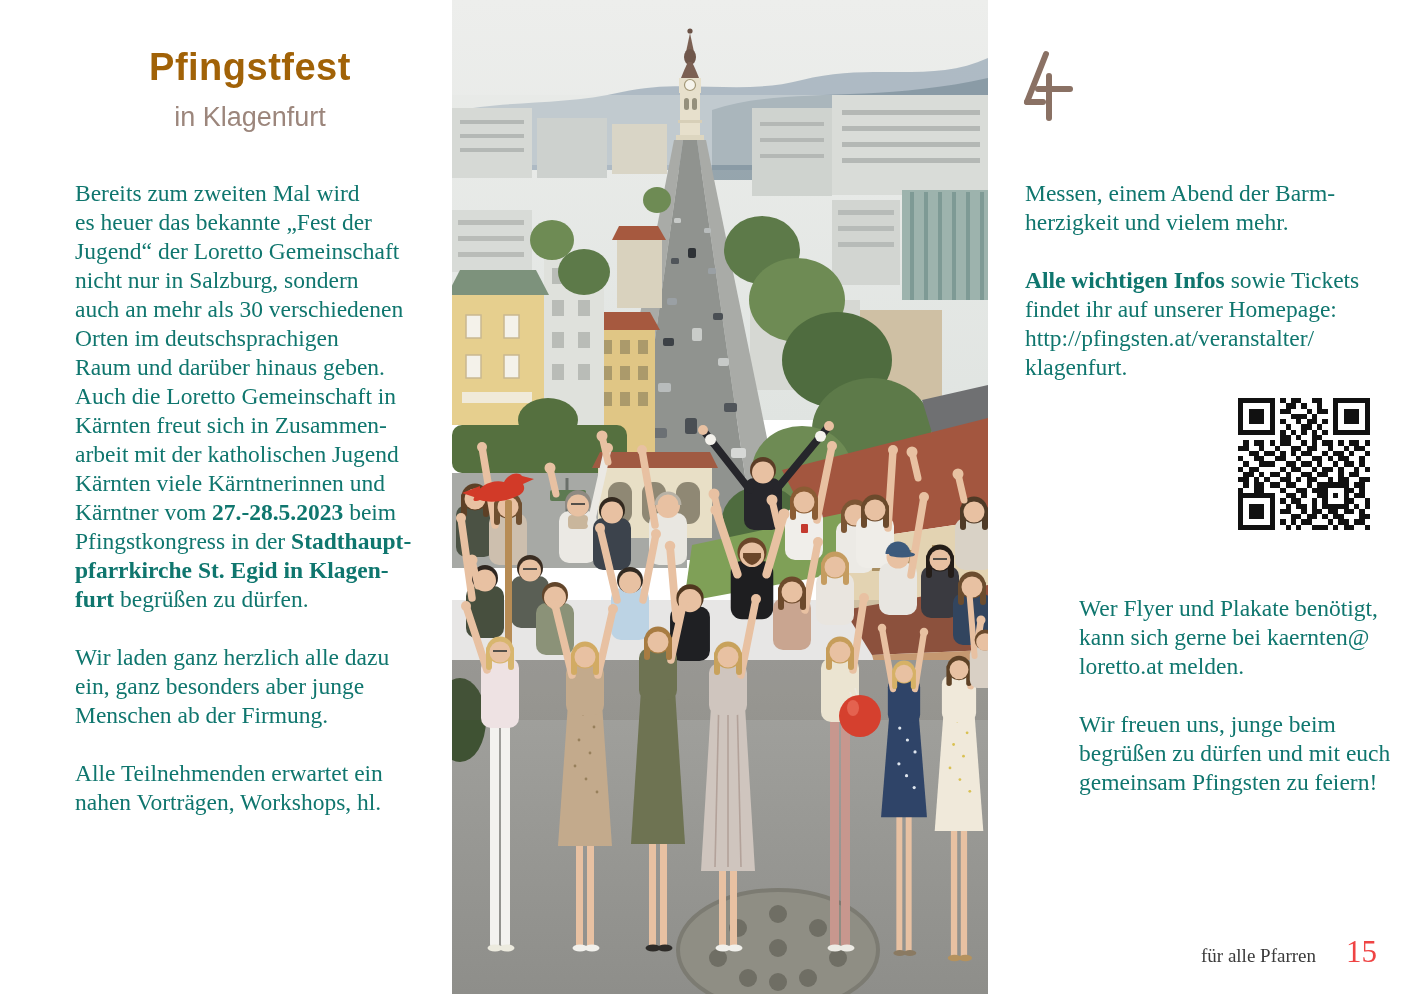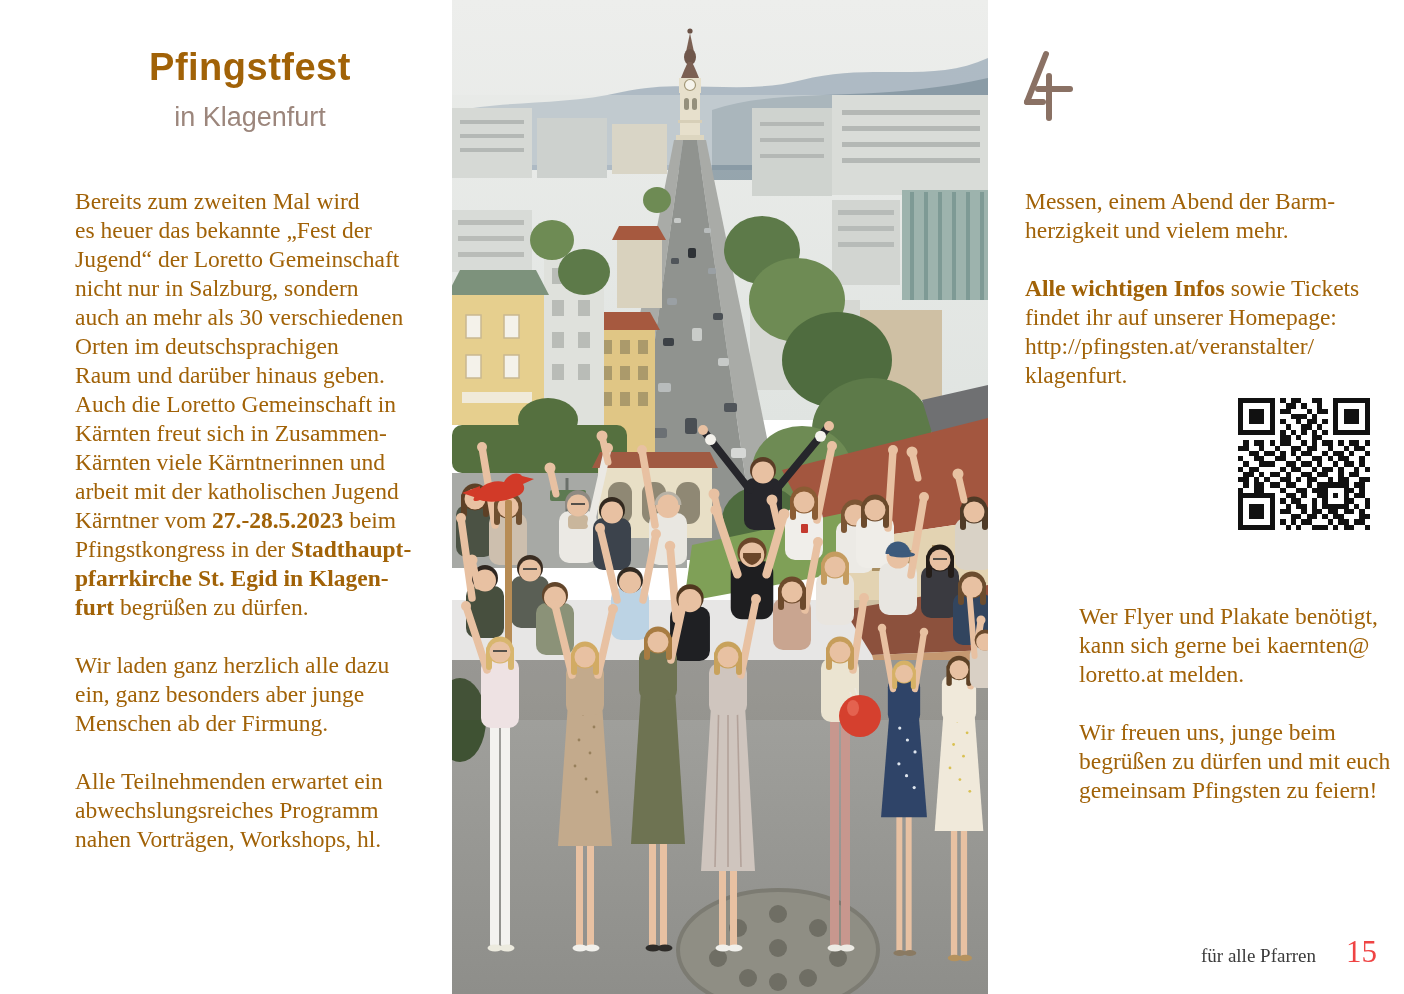--- a/index.html
+++ b/index.html
@@ -2,21 +2,21 @@
 <html><head>
 <meta charset="utf-8">
 <style>
   html,body{margin:0;padding:0;background:#fff;}
   .canvas{position:relative;width:1404px;height:994px;background:#ffffff;overflow:hidden;
           font-family:"Liberation Serif",serif;}
   .left-head{position:absolute;left:75px;top:46px;width:350px;text-align:center;
              font-family:"Liberation Sans",sans-serif;}
   .title{font-size:38px;font-weight:700;color:#a16207;margin:0;letter-spacing:.5px;}
   .subtitle{font-size:27px;font-weight:400;color:#9c867c;margin-top:13px;}
-  .body-text{font-size:23.5px;color:#a16207;margin-top:8px;}
+  .body-text{font-size:23.5px;color:#0f766e;}
   .line{white-space:nowrap;height:29px;line-height:29px;}
   .b{font-weight:700;}
   .para + .para{margin-top:29px;}
   .left-body{position:absolute;left:75px;top:179px;}
   .photo{position:absolute;left:452px;top:0;width:536px;height:994px;margin:0;}
   .glyph4{position:absolute;left:1022px;top:46px;width:60px;height:80px;}
   .r-text1{position:absolute;left:1025px;top:179px;}
   .qr-box{position:absolute;left:1238px;top:398px;width:132px;height:132px;}
   .qr-box svg{width:132px;height:132px;display:block;}
   .r-text2{position:absolute;left:1079px;top:594px;}
@@ -38,35 +38,34 @@
       <div class="para">
         <div class="line"><span>Bereits zum zweiten Mal wird</span></div>
         <div class="line"><span>es heuer das bekannte „Fest der</span></div>
         <div class="line"><span>Jugend“ der Loretto Gemeinschaft</span></div>
         <div class="line"><span>nicht nur in Salzburg, sondern</span></div>
         <div class="line"><span>auch an mehr als 30 verschiedenen</span></div>
         <div class="line"><span>Orten im deutschsprachigen</span></div>
         <div class="line"><span>Raum und darüber hinaus geben.</span></div>
         <div class="line"><span>Auch die Loretto Gemeinschaft in</span></div>
         <div class="line"><span>Kärnten freut sich in Zusammen-</span></div>
+        <div class="line"><span>arbeit mit der katholischen Jugend</span></div>
         <div class="line"><span>Kärnten viele Kärntnerinnen und</span></div>
-        <div class="line"><span>arbeit mit der katholischen Jugend</span></div>
         <div class="line"><span>Kärntner vom </span><span class="b">27.-28.5.2023</span><span> beim</span></div>
         <div class="line"><span>Pfingstkongress in der </span><span class="b">Stadthaupt-</span></div>
         <div class="line"><span class="b">pfarrkirche St. Egid in Klagen-</span></div>
         <div class="line"><span class="b">furt</span><span> begrüßen zu dürfen.</span></div>
       </div>
       <div class="para">
         <div class="line"><span>Wir laden ganz herzlich alle dazu</span></div>
         <div class="line"><span>ein, ganz besonders aber junge</span></div>
         <div class="line"><span>Menschen ab der Firmung.</span></div>
       </div>
       <div class="para">
         <div class="line"><span>Alle Teilnehmenden erwartet ein</span></div>
-        <div class="line"><span>abwechslungsreiches Programm</span></div>
         <div class="line"><span>nahen Vorträgen, Workshops, hl.</span></div>
       </div>
     </div>
 
   <figure class="photo">
     <svg id="photo-svg" width="536" height="994" viewBox="0 0 536 994" role="img" aria-label="Gruppenfoto: jubelnde Menschen mit erhobenen Händen und roter Taube auf einem Stab vor einer Straße in Klagenfurt mit Kirchturm und Bergen">
       <defs>
         <linearGradient id="sky" x1="0" y1="0" x2="0" y2="1">
           <stop offset="0" stop-color="#edeeec"></stop>
             <stop offset="1" stop-color="#e0e4e1"></stop>

